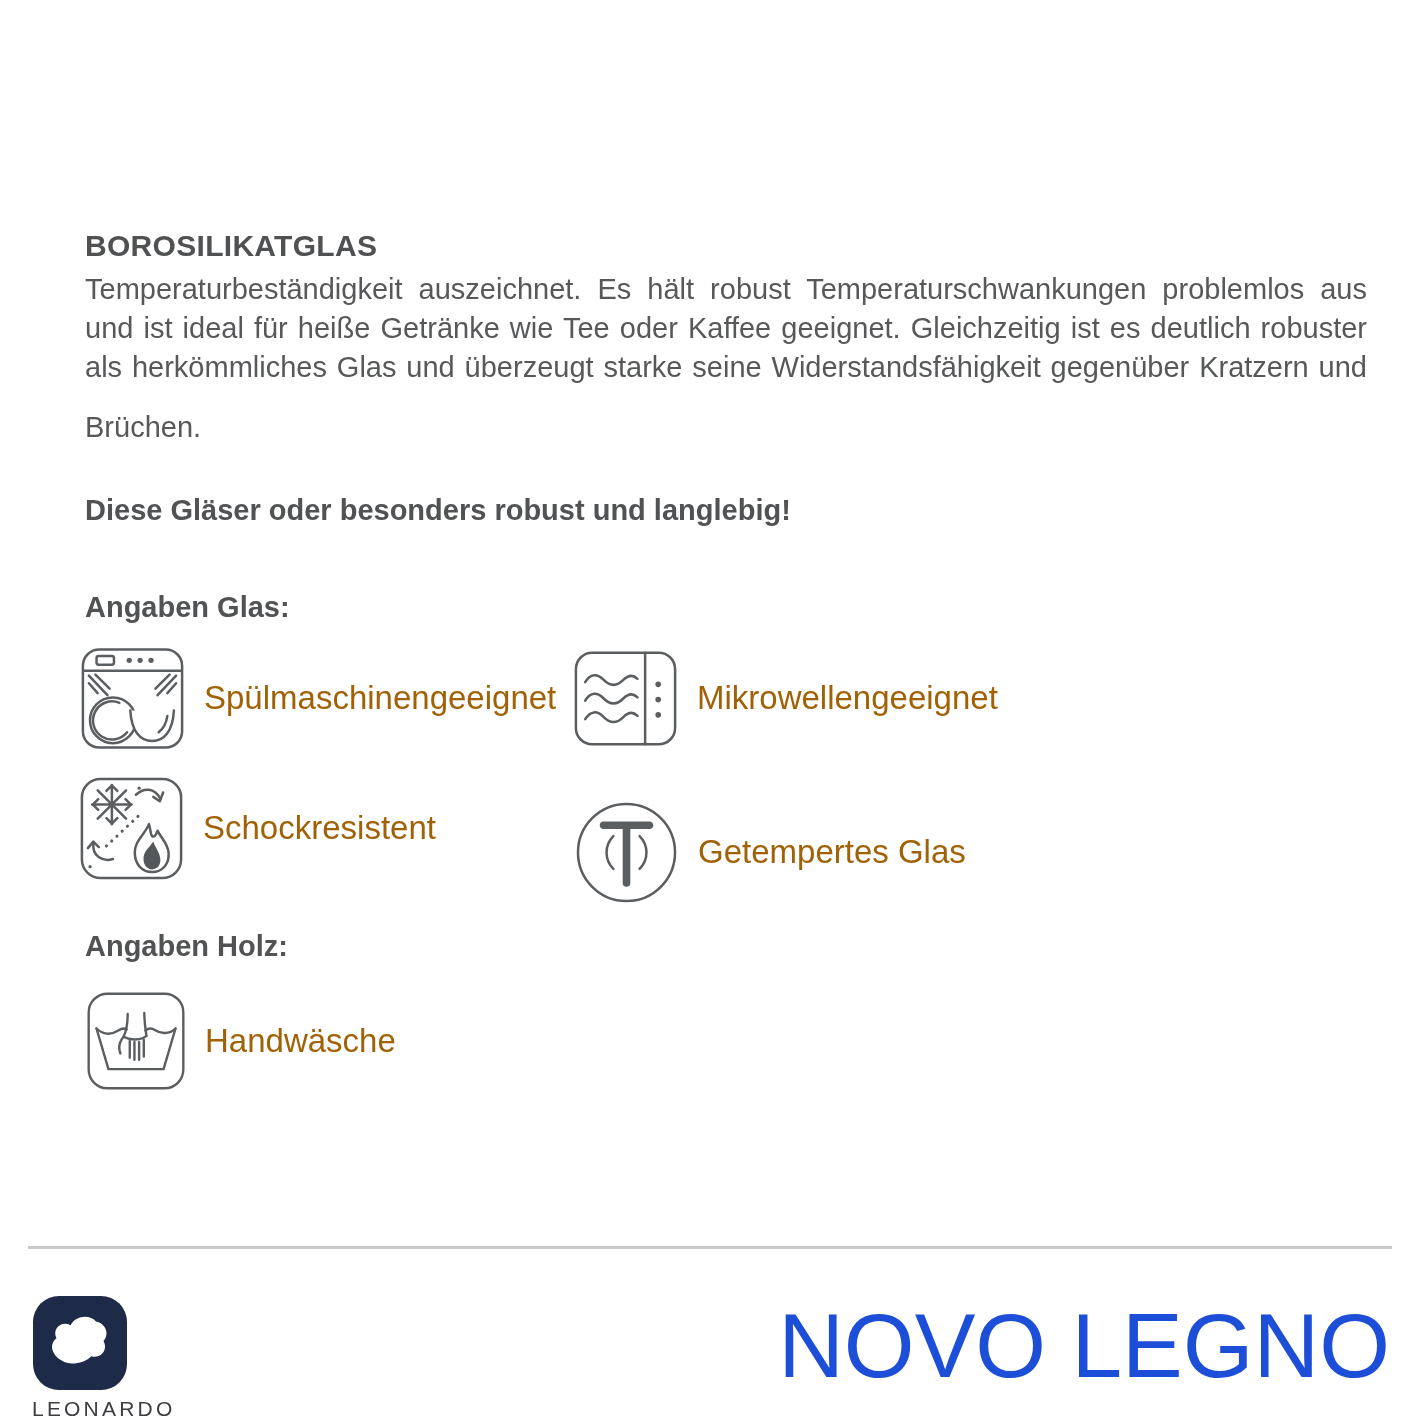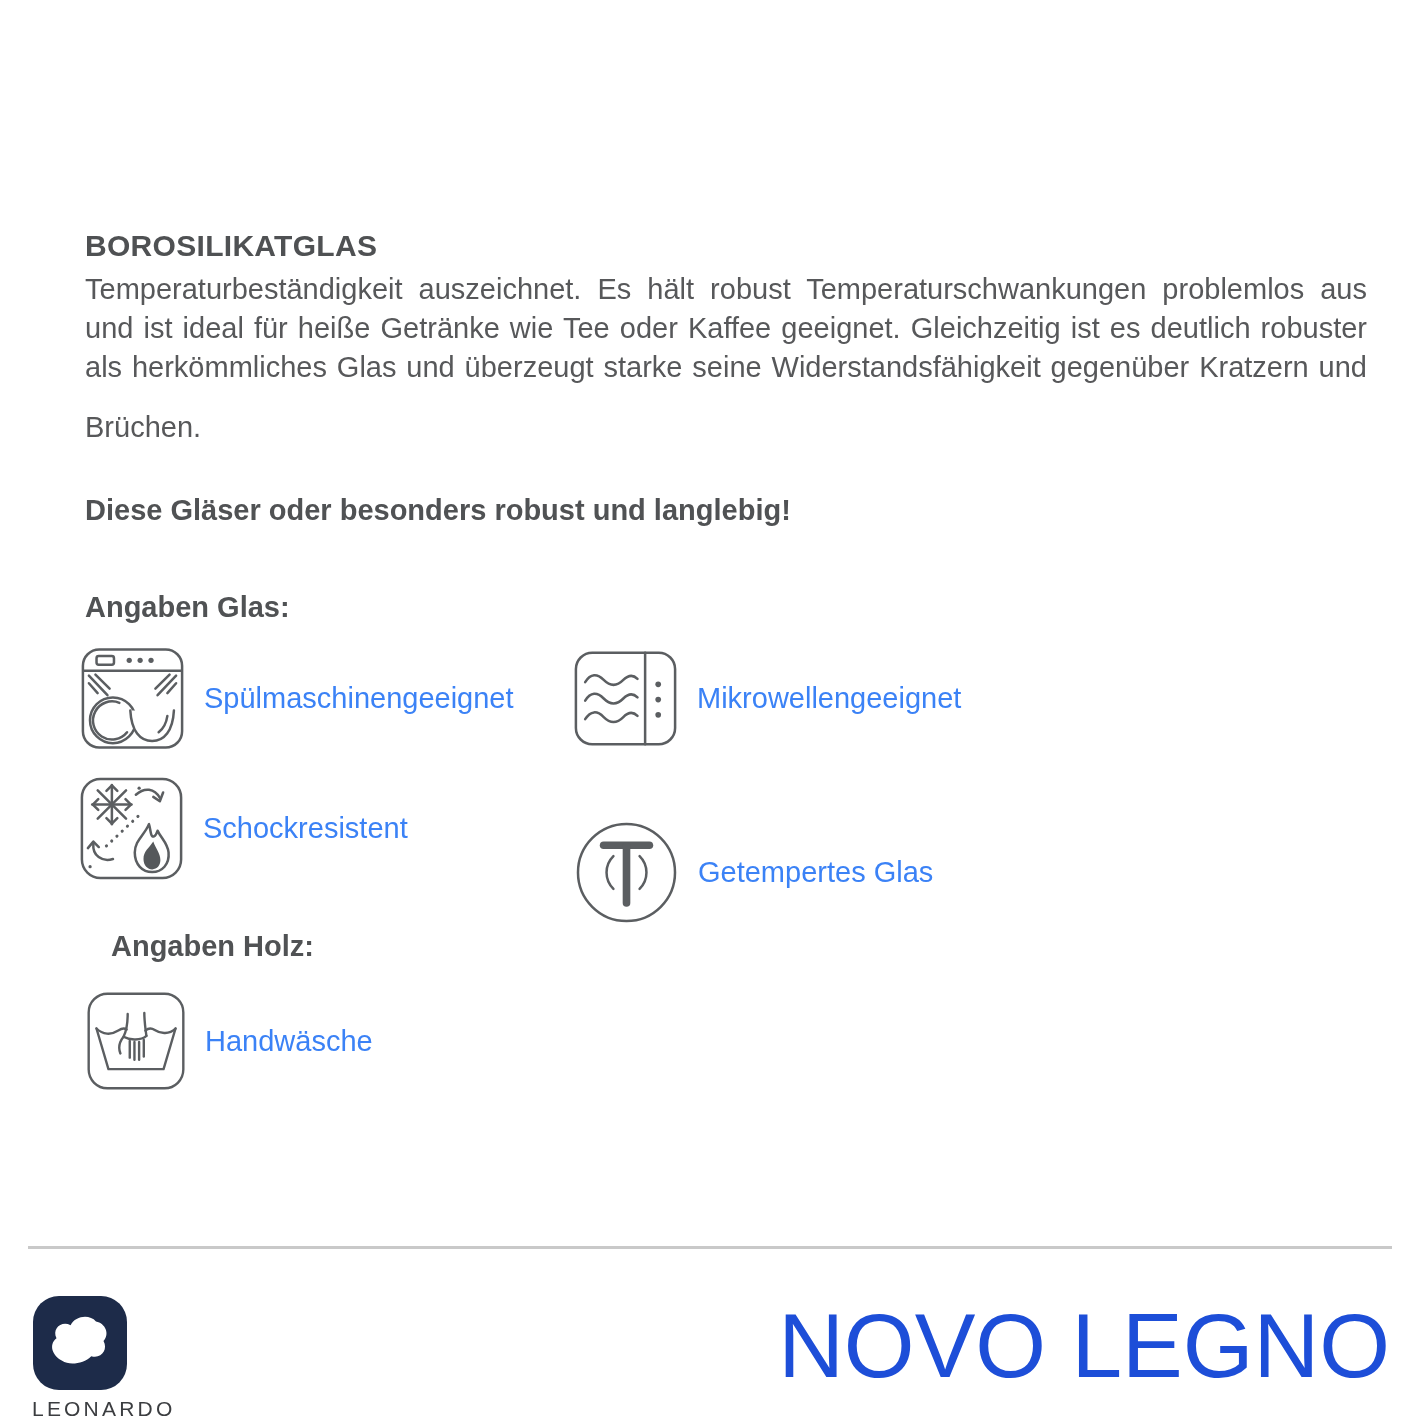--- a/index.html
+++ b/index.html
@@ -22,32 +22,32 @@
     white-space:normal;
   }
   .pline.last{text-align-last:left;margin-top:20px;}
   .highlight{
     left:85px;top:494px;font-size:29px;font-weight:700;color:#505254;
   }
   .section-heading{
     font-size:29px;font-weight:700;color:#505254;
   }
   .h-glass{left:85px;top:591px;}
-  .h-holz{left:85px;top:930px;margin-left:26px;}
+  .h-holz{left:85px;top:930px;}
   
   .feature{display:flex;align-items:center;height:112px;}
   .f1{left:78px;top:642px;}
   .f2{left:571px;top:642px;}
   .f3{left:77px;top:772px;}
-  .f4{left:572px;top:816px;}
+  .f4{left:572px;top:796px;}
   .f5{left:84px;top:988px;height:106px;}
   .icon-box{width:109px;height:109px;flex:0 0 auto;}
   .f5 .icon-box{width:104px;height:104px;}
   .feature-label{
-    margin-left:17px;font-size:29px;color:#3b82f6;white-space:nowrap;
+    margin-left:17px;font-size:33px;color:#a16207;white-space:nowrap;
   }
   svg.ico{width:100%;height:100%;display:block;}
   svg.ico *{vector-effect:none;}
   svg.ico path, svg.ico rect, svg.ico circle, svg.ico line{
     fill:none;stroke:#5b5e61;stroke-width:2.3;
     stroke-linecap:round;stroke-linejoin:round;
   }
   svg.ico .fill{fill:#55585b;stroke:none;}
   svg.ico .wfill{fill:#ffffff;stroke:none;}
   svg.ico .dot{fill:#5b5e61;stroke:none;}

